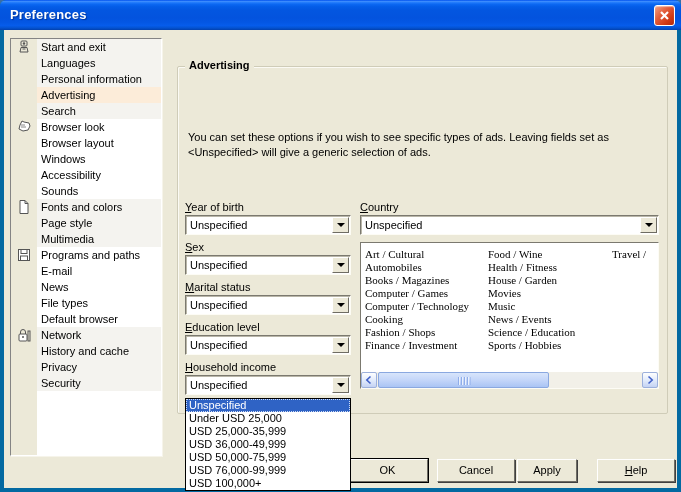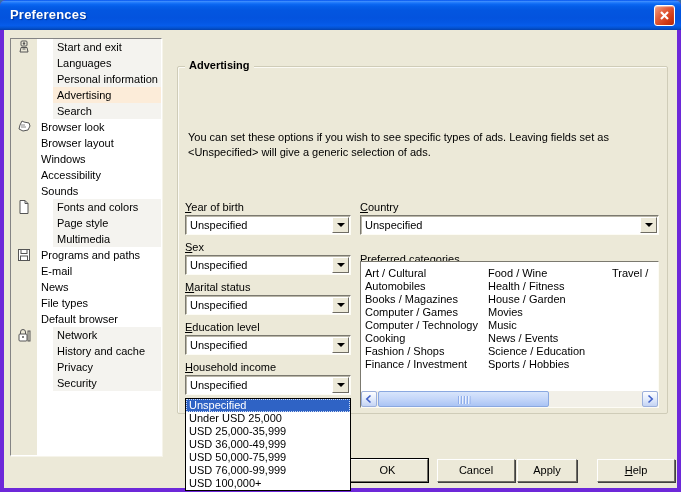--- a/index.html
+++ b/index.html
@@ -1,20 +1,20 @@
 <!DOCTYPE html>
 <html><head>
 <meta charset="utf-8">
 <style>
   * { margin:0; padding:0; box-sizing:border-box; }
   html,body { background:#3a6ea5; }
   body { font-family:"Liberation Sans", sans-serif; }
   .window {
     position:relative; width:681px; height:492px;
-    background:#6d28d9; border-radius:6px 6px 0 0;
+    background:#0369a1; border-radius:6px 6px 0 0;
     font-size:11px; color:#000; overflow:visible;
   }
   .titlebar {
     position:absolute; left:0; top:0; width:681px; height:30px;
     border-radius:6px 6px 0 0;
     background:linear-gradient(180deg,#0050ee 0%,#3b8bfd 5%,#1f79fa 9%,#0c68f2 14%,
       #045de8 22%,#0356e0 34%,#0353de 60%,#0457e4 75%,#065ceb 85%,#0453d2 93%,#0341ad 100%);
   }
   .title-text {
     position:absolute; left:10px; top:7px; color:#fff; font-weight:bold;
@@ -36,21 +36,21 @@
     position:absolute; left:6px; top:8px; width:152px; height:418px;
     background:#fff;
     border-top:1px solid #848484; border-left:1px solid #848484;
     border-bottom:1px solid #fff; border-right:1px solid #fff;
     box-shadow:1px 1px 0 #f6f4ea;
   }
   .gutter { position:absolute; left:0; top:0; bottom:0; width:26px; background:#ece9d8; }
   .gicon { position:absolute; left:5px; width:16px; height:16px; }
   .srows { position:absolute; left:26px; top:0; right:0; }
   .srow { height:16px; line-height:16px; padding-left:4px; white-space:nowrap; cursor:default; }
-  .srow.tint { background:#f4f3ef;margin-left:16px; }
+  .srow.tint { background:#f4f3ef; }
   .srow.selected { background:#fcecd9; }
   
   .groupbox {
     position:absolute; left:173px; top:36px; width:491px; height:348px;
     border:1px solid #cfccb8; border-radius:2px;
     box-shadow:inset 1px 1px 0 #fbfaf4;
   }
   .legend {
     position:absolute; left:181px; top:29px; background:#ece9d8;
     padding:0 4px; font-weight:bold;
@@ -67,24 +67,25 @@
   .combo-value { position:absolute; left:4px; top:0; right:20px; line-height:18px; white-space:nowrap; overflow:hidden; }
   .combo-arrow {
     position:absolute; right:1px; top:1px; bottom:1px; width:17px; background:#ece9d8;
     border-top:1px solid #fff; border-left:1px solid #fff;
     border-bottom:1px solid #6e6c63; border-right:1px solid #6e6c63;
     display:flex; align-items:center; justify-content:center; cursor:pointer;
   }
   .tri { width:0; height:0; border-left:4px solid transparent; border-right:4px solid transparent; border-top:4px solid #000; }
   
   .catbox {
-    position:absolute; left:356px; top:231px; width:299px; height:147px; background:#fff;
+    position:absolute; left:356px; top:212px; width:299px; height:147px; background:#fff;
     border-top:1px solid #7b796f; border-left:1px solid #7b796f;
     border-bottom:1px solid #fdfcf5; border-right:1px solid #fdfcf5;
     overflow:hidden;
+    font-family:Liberation Serif, serif;
   }
   .catcol { position:absolute; top:5px; }
   .citem { height:13px; line-height:13px; white-space:nowrap; cursor:default; }
   .hscroll { position:absolute; left:0; right:0; bottom:0; height:16px; background:#f2f0e8; }
   .sbtn {
     position:absolute; top:0; width:16px; height:16px; border:1px solid #9cb0dc; border-radius:2px;
     background:linear-gradient(180deg,#fefefe 0%,#e3ecfc 50%,#c4d3f3 100%);
     display:flex; align-items:center; justify-content:center; cursor:pointer;
   }
   .sthumb {

